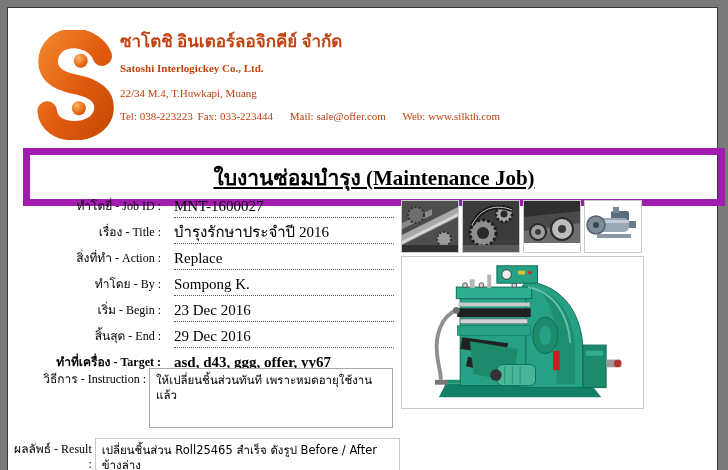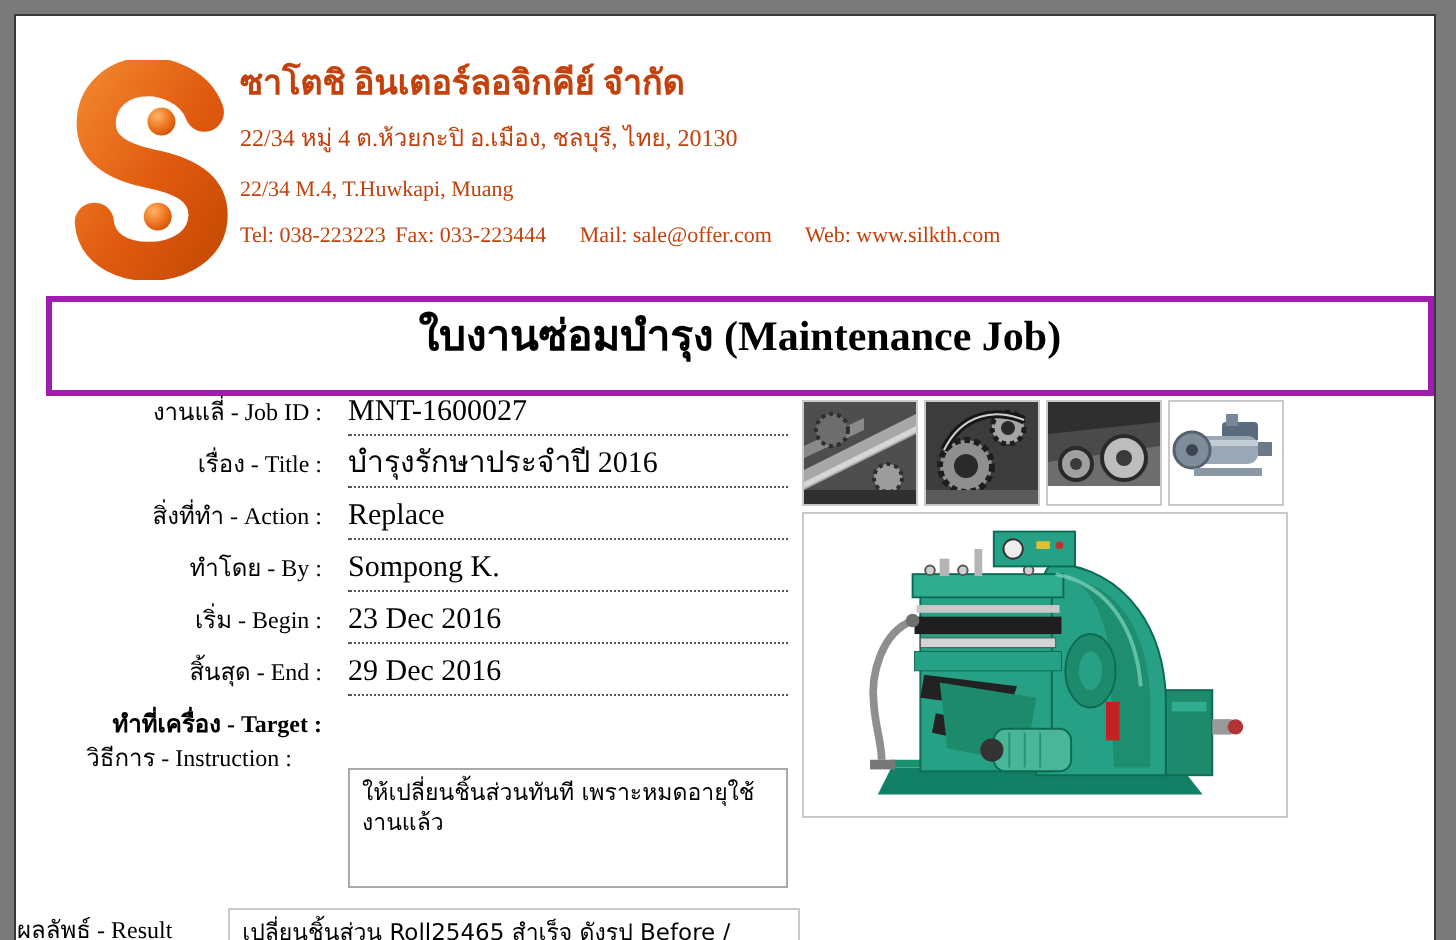--- a/index.html
+++ b/index.html
@@ -19,41 +19,41 @@
   .co-name-th{font-size:17px;font-weight:bold;margin:0 0 10px 0;line-height:20px;}
   .co-name-en{font-size:11px;font-weight:bold;margin:0 0 9px 0;line-height:13px;}
   .co-addr-th{font-size:12px;margin:0 0 9px 0;line-height:15px;}
   .co-addr-en{font-size:11px;margin:12px 0 10px 0;line-height:13px;}
   .co-contact{font-size:11px;line-height:13px;white-space:nowrap;}
   .co-contact span{margin-right:14px;}
   .co-contact .tight{margin-right:2px;}
   
   .titlebar{
     position:absolute;left:15px;top:140px;width:688px;height:44px;
-    border:3px solid #a21caf;display:flex;align-items:flex-start;justify-content:center;
+    border:7px solid #a21caf;display:flex;align-items:center;justify-content:center;text-decoration:underline;
   }
   .titlebar .t{font-size:21px;font-weight:bold;color:#000;}
   
   .form{position:absolute;left:0;top:188px;width:392px;}
   .frow{display:flex;height:26px;}
   .frow-short{display:flex;height:16px;font-weight:bold;}
   .flabel{width:153px;text-align:right;font-size:12px;line-height:16px;padding-top:2px;color:#000;}
   .fval{
     margin-left:13px;width:220px;font-size:15px;line-height:16px;padding-top:2px;color:#000;
     border-bottom:1px dotted #555;height:22px;box-sizing:border-box;
   }
   .fval.noline{border-bottom:none;}
-  .boxrow{display:flex;gap:25px;}
+  .boxrow{display:flex;}
   .boxlabel{width:138px;text-align:right;font-size:12px;line-height:15px;padding-top:4px;color:#000;}
   .inbox{
     margin-left:3px;border:1px solid #a9a9a9;background:#fff;color:#000;
     font-family:"DejaVu Sans","Liberation Sans",sans-serif;
     font-size:11.5px;line-height:15px;padding:4px 6px;box-sizing:border-box;
   }
-  .inbox.instruction{width:220px;height:60px;margin-top:16px;}
+  .inbox.instruction{width:244px;height:60px;}
   .resultrow{margin-top:10px;}
   .inbox.result{width:494px;height:58px;border-color:#c9c9c9;}
   
   .gallery{position:absolute;left:393px;top:192px;width:249px;}
   .thumbs{display:flex;gap:3px;}
   .thumb{
     width:58px;height:53px;border:1px solid #c9c9c9;background:#fff;
     box-sizing:border-box;overflow:hidden;cursor:pointer;
   }
   .mainimg{
@@ -79,38 +79,38 @@
         <stop offset="1" stop-color="#b84703"></stop>
       </radialGradient>
     </defs>
     <path d="M71,28 C66,14 50,9 41,9 C24,9 13,20 13,34 C13,49 27,55 41,58 C57,61 73,67 73,83 C73,99 58,108 41,108 C25,108 13,100 12,87" fill="none" stroke="url(#sgrad)" stroke-width="21" stroke-linecap="round"></path>
     <circle cx="48" cy="33" r="7.5" fill="url(#ballgrad)"></circle>
     <circle cx="46" cy="84" r="7.5" fill="url(#ballgrad)"></circle>
   </svg>
 
   <div class="company">
     <div class="co-name-th">ซาโตชิ อินเตอร์ลอจิกคีย์ จำกัด</div>
-    <div class="co-addr-th">22/34 หมู่ 4 ต.ห้วยกะปิ อ.เมือง, ชลบุรี, ไทย, 20130</div>
+    <div class="co-name-en">Satoshi Interlogickey Co., Ltd.</div>
     <div class="co-addr-en">22/34 M.4, T.Huwkapi, Muang</div>
     <div class="co-contact">
       <span class="tight">Tel: 038-223223</span>
       <span>Fax: 033-223444</span>
       <span>Mail: sale@offer.com</span>
       <span>Web: www.silkth.com</span>
     </div>
   </div>
 
   <div class="titlebar">
     <span class="t">ใบงานซ่อมบำรุง (Maintenance Job)</span>
   </div>
 
   <div class="form">
 
     <div class="frow">
-      <div class="flabel">งานแลี่ - Job ID :</div>
+      <div class="flabel">ทำโดยี่ - Job ID :</div>
       <div class="fval">MNT-1600027</div>
     </div>
 
     <div class="frow">
       <div class="flabel">เรื่อง - Title :</div>
       <div class="fval">บำรุงรักษาประจำปี 2016</div>
     </div>
 
     <div class="frow">
       <div class="flabel">สิ่งที่ทำ - Action :</div>
@@ -127,20 +127,21 @@
       <div class="fval">23 Dec 2016</div>
     </div>
 
     <div class="frow">
       <div class="flabel">สิ้นสุด - End :</div>
       <div class="fval">29 Dec 2016</div>
     </div>
 
     <div class="frow-short">
       <div class="flabel">ทำที่เครื่อง - Target :</div>
+      <div class="fval noline">asd, d43, ggg, offer, yy67</div>
     </div>
 
     <div class="boxrow">
       <div class="boxlabel">วิธีการ - Instruction :</div>
       <div class="inbox instruction">ให้เปลี่ยนชิ้นส่วนทันที เพราะหมดอายุใช้งานแล้ว</div>
     </div>
 
     <div class="boxrow resultrow">
       <div class="boxlabel">ผลลัพธ์ - Result :</div>
       <div class="inbox result">เปลี่ยนชิ้นส่วน Roll25465 สำเร็จ ดังรูป Before / After ข้างล่าง</div>

